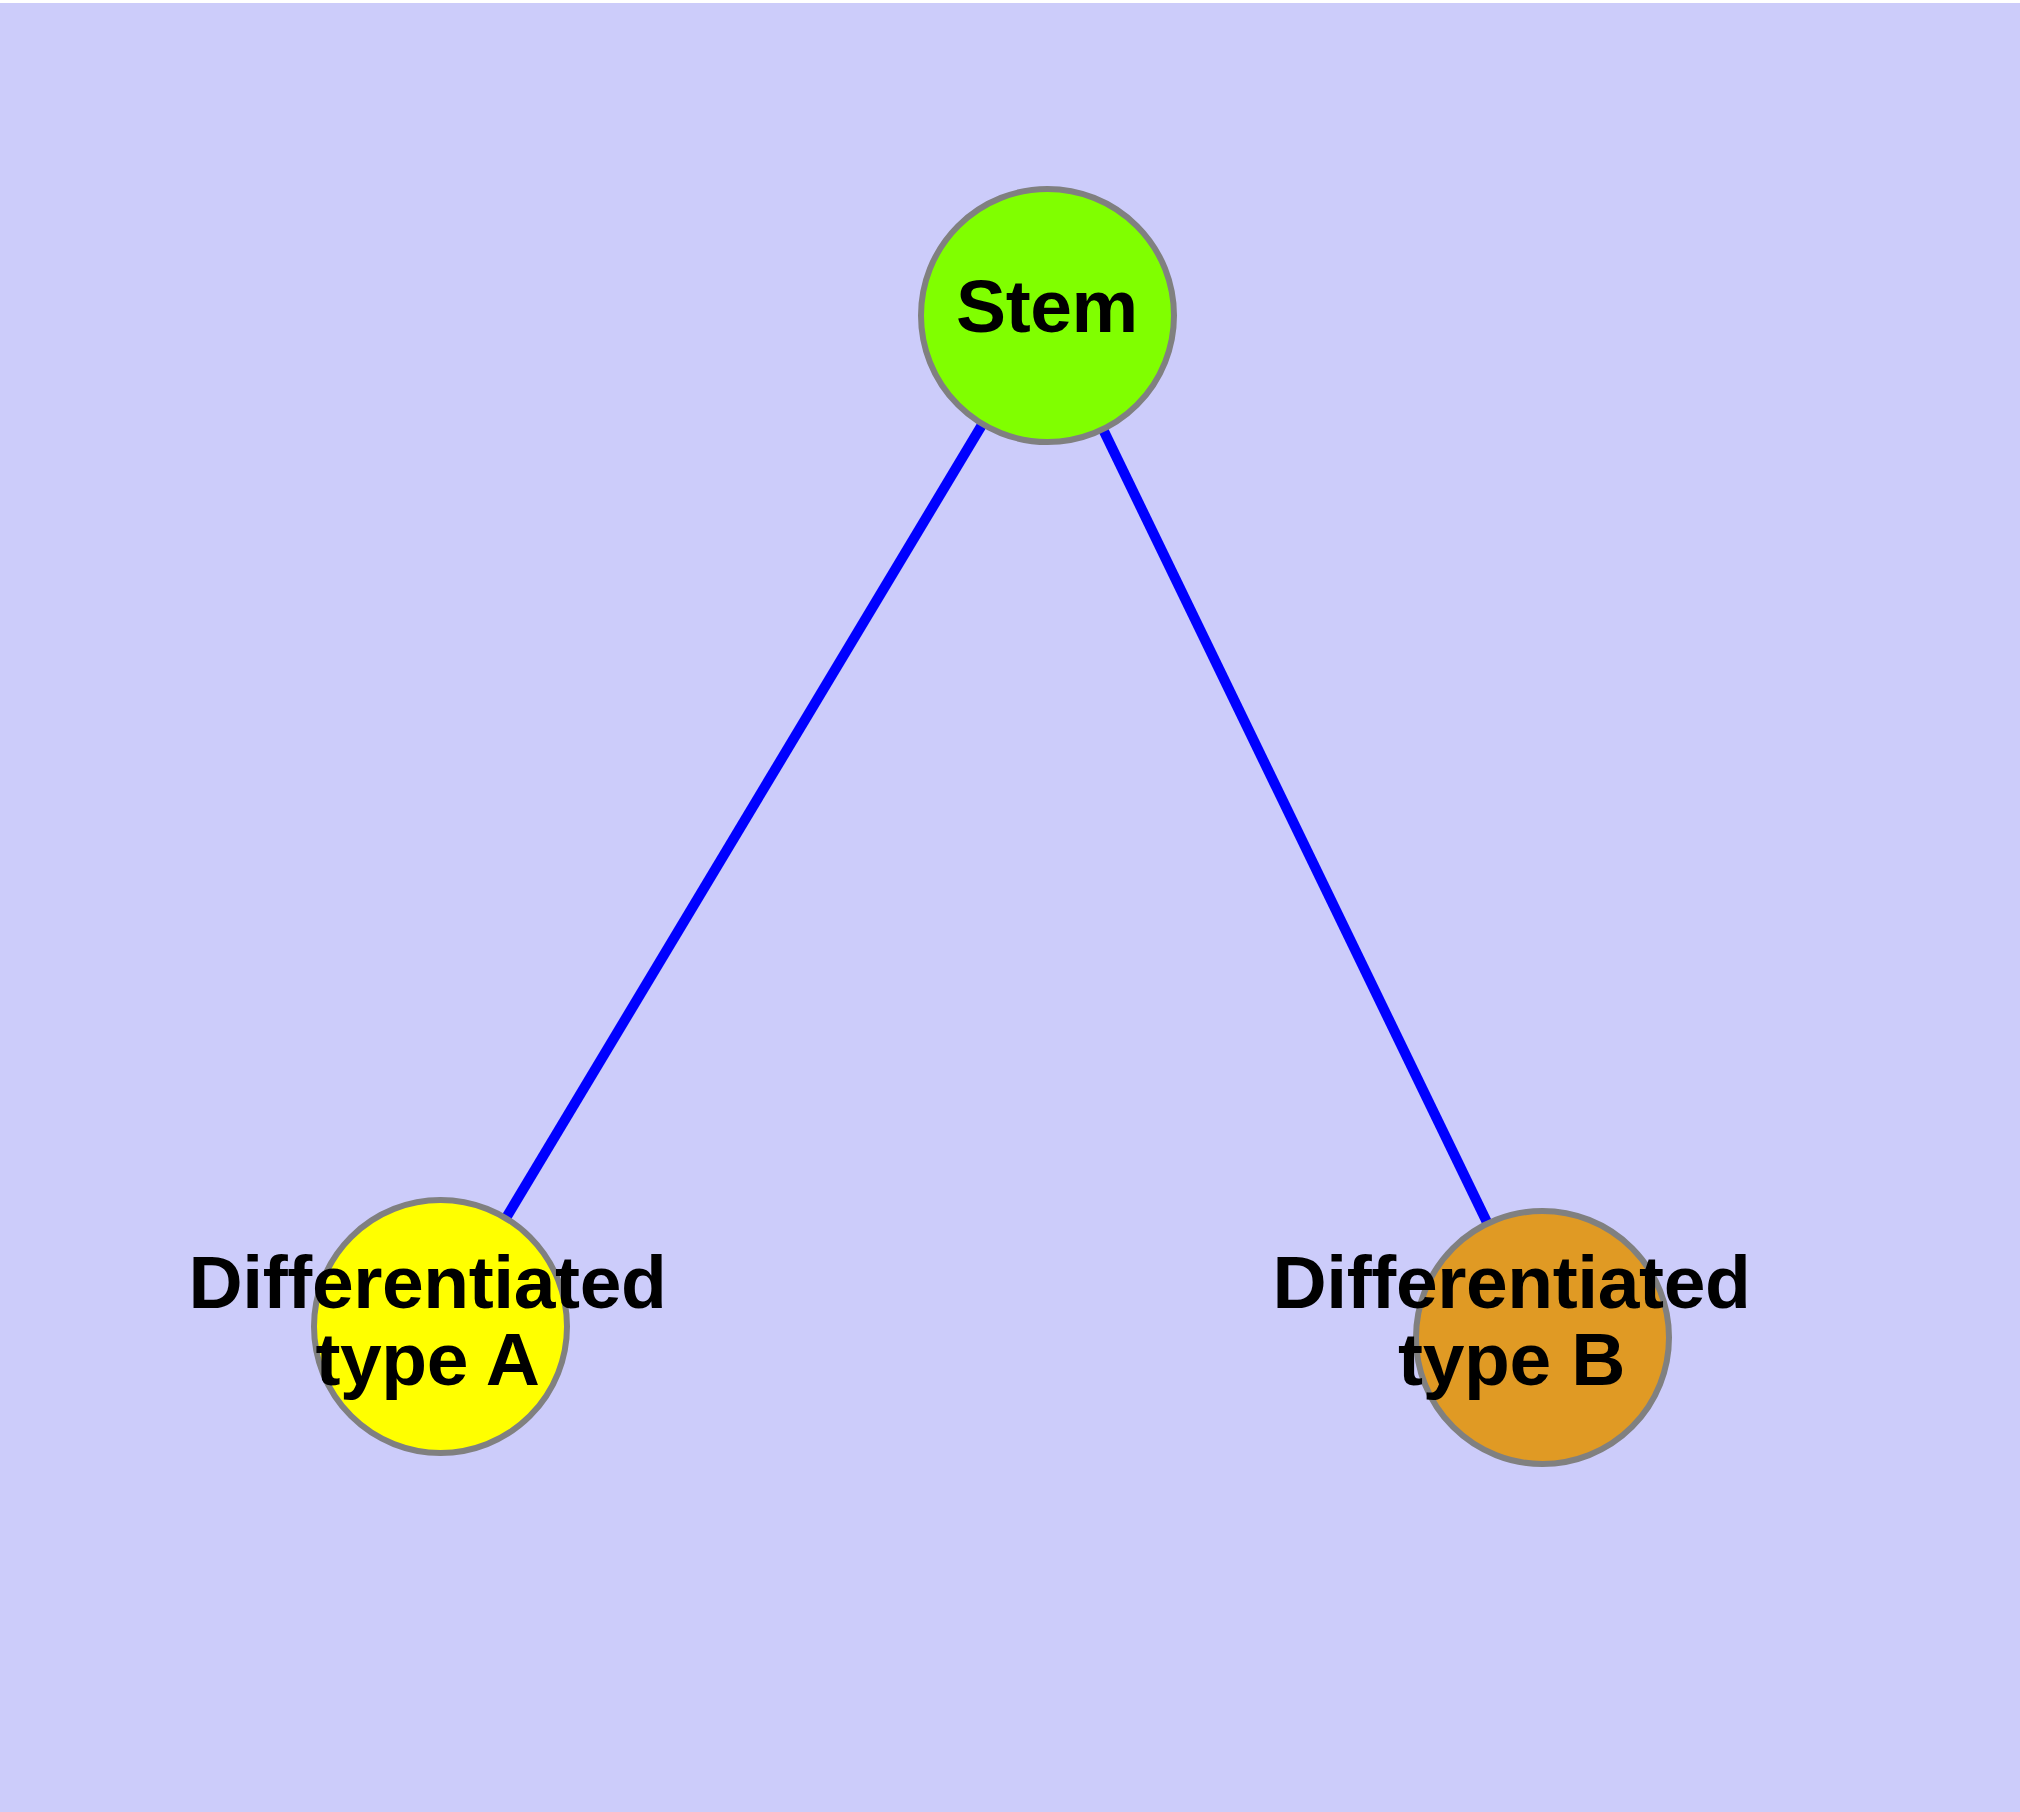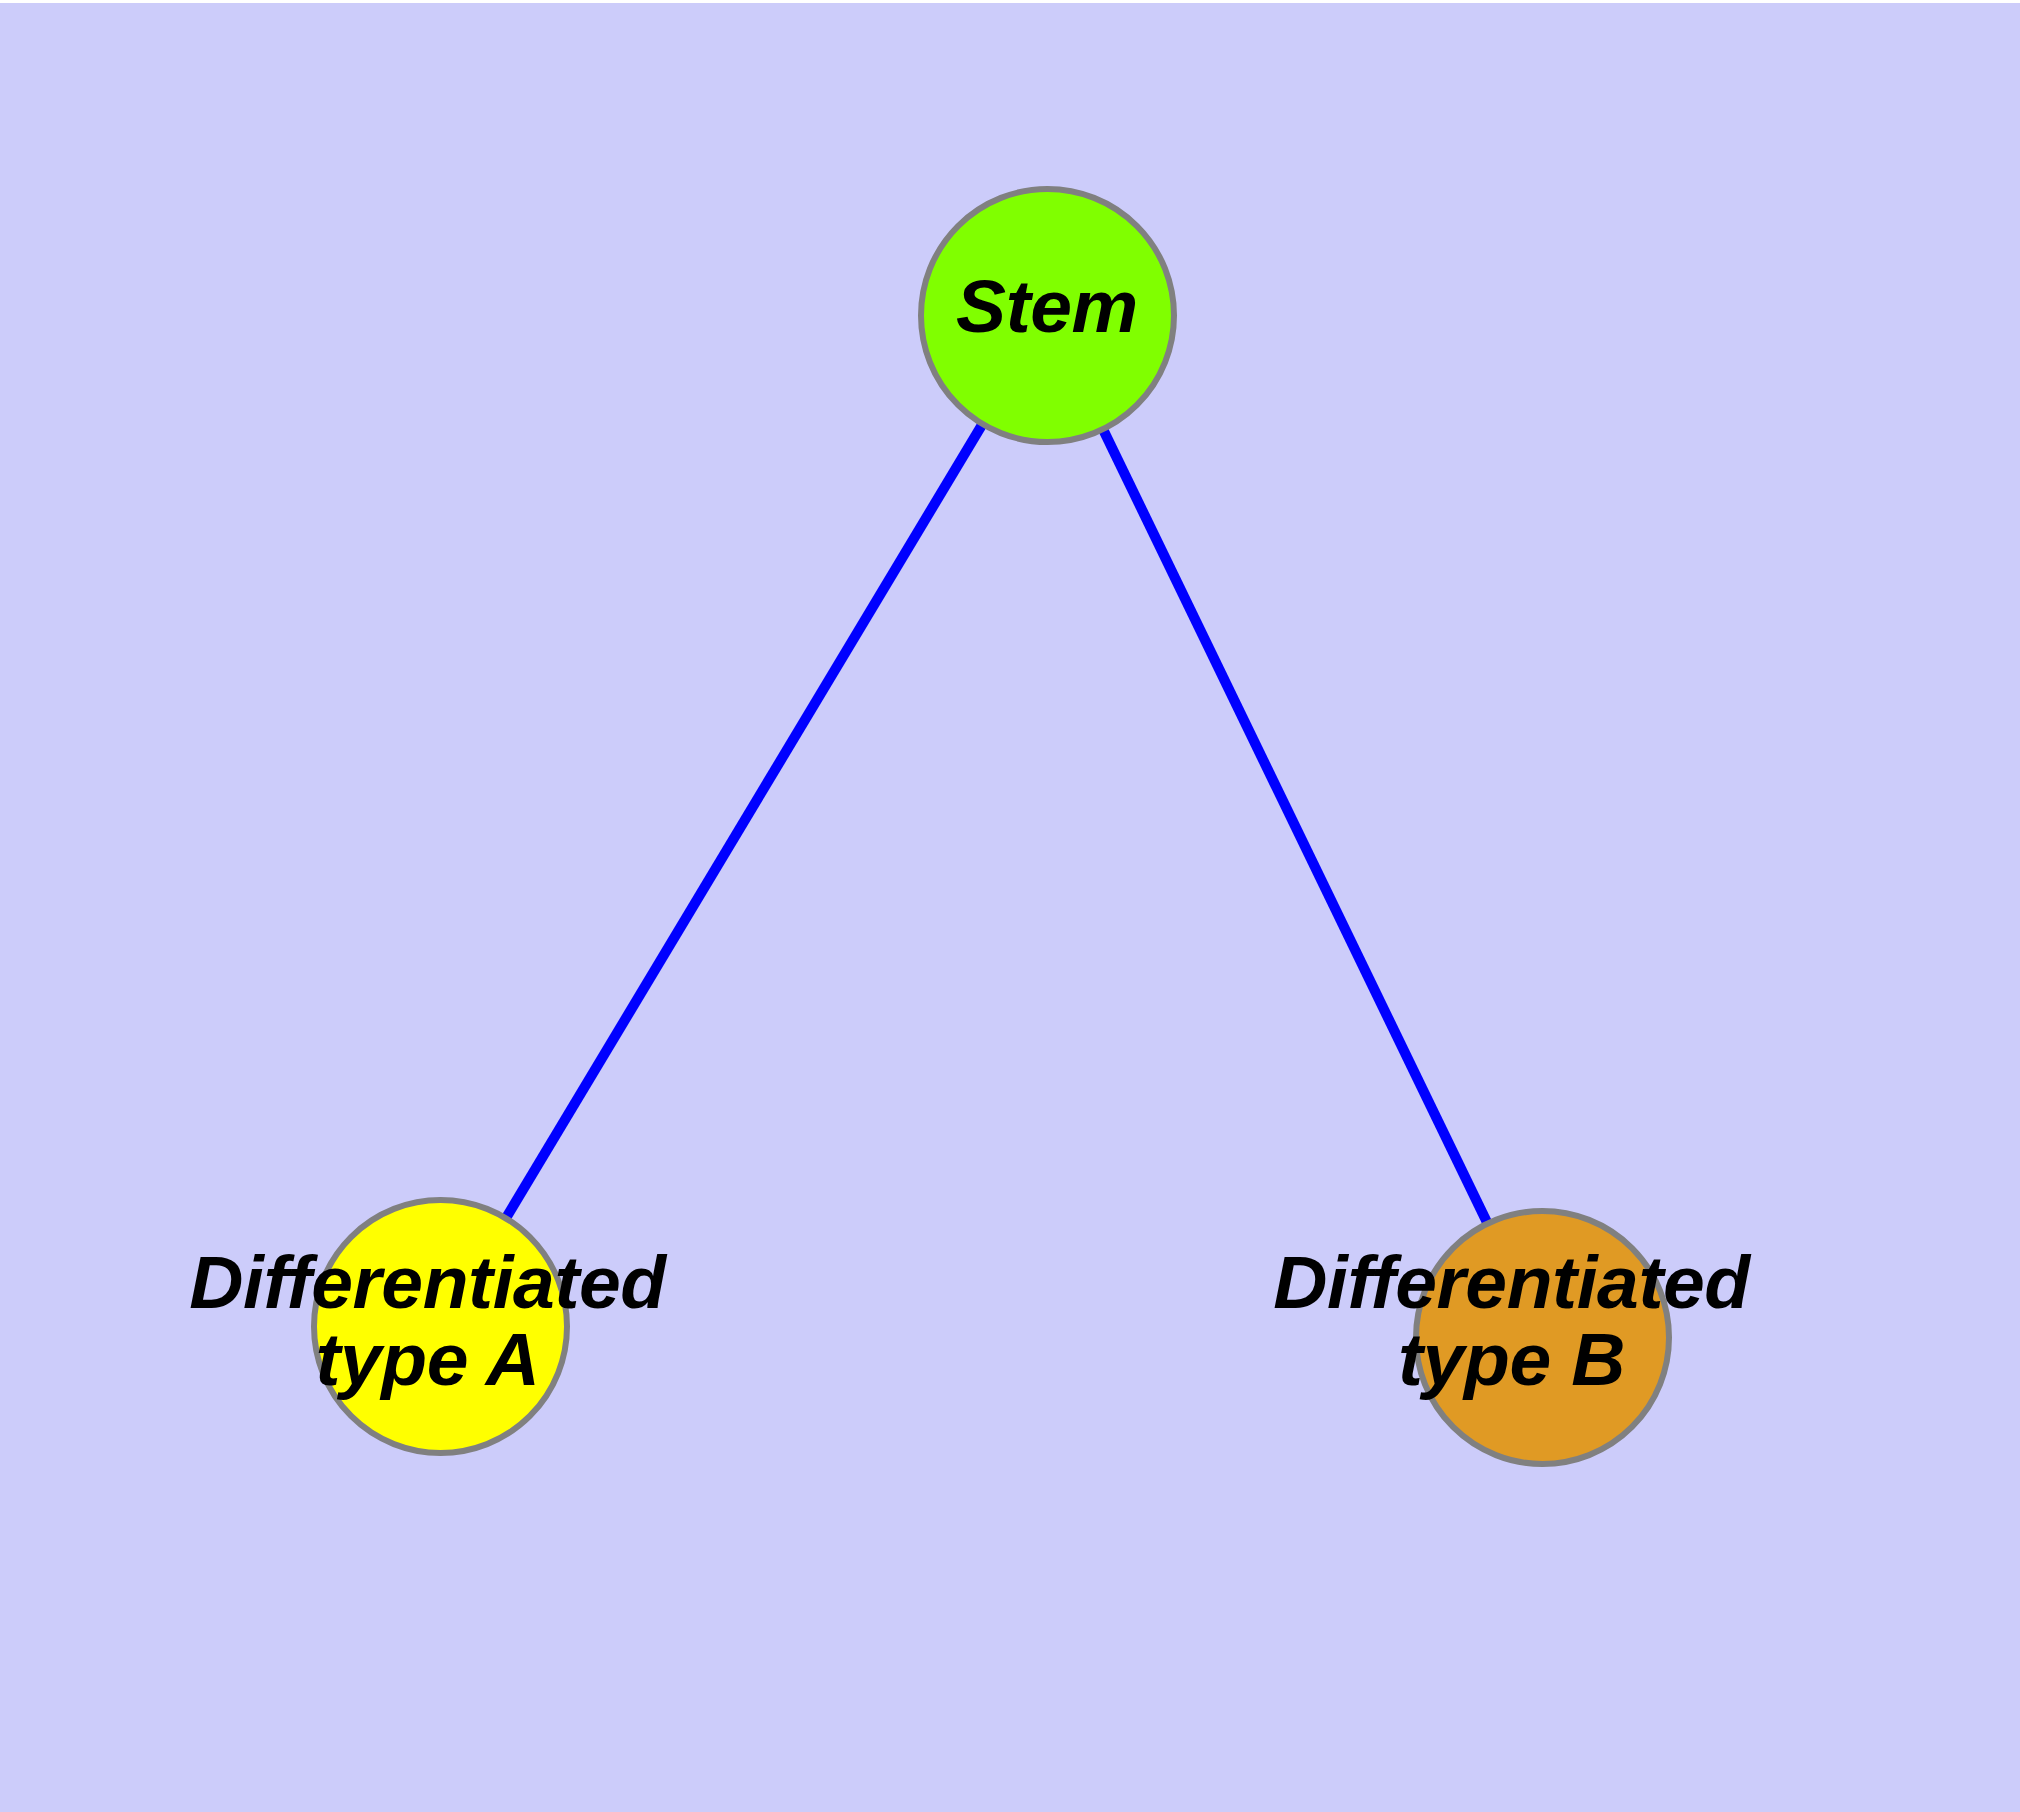--- a/index.html
+++ b/index.html
@@ -38,21 +38,20 @@
     border: 6px solid #808080;
   }
   .node-label {
     position: absolute;
     color: #000000;
     font-weight: bold;
     text-align: center;
     line-height: 1.02;
     white-space: pre;
     letter-spacing: -0.4px;
-    font-style: italic;
   }
   #node-stem {
     left: 918px;
     top: 186px;
     width: 259px;
     height: 259px;
     background: #80ff00;
   }
   #node-diff-a {
     left: 311px;

